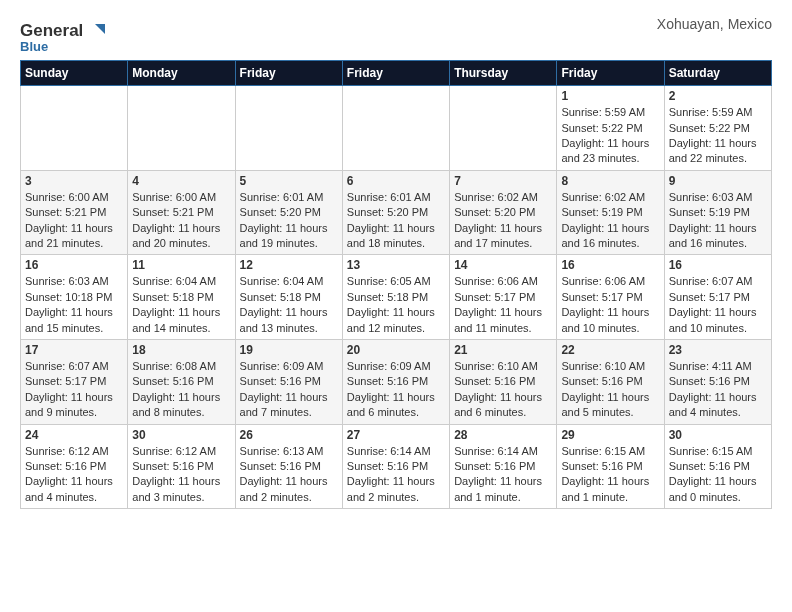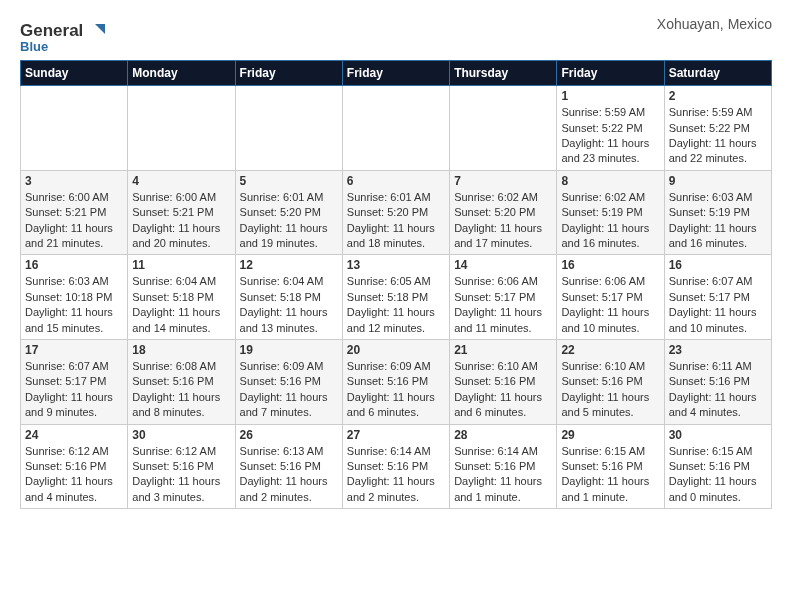--- a/index.html
+++ b/index.html
@@ -269,21 +269,21 @@
           </td>
           <td>
             <span class="day-num">22</span>
             <div class="day-info">Sunrise: 6:10 AM
 Sunset: 5:16 PM
 Daylight: 11 hours
 and 5 minutes.</div>
           </td>
           <td>
             <span class="day-num">23</span>
-            <div class="day-info">Sunrise: 6:11 AM
+            <div class="day-info">Sunrise: 4:11 AM
 Sunset: 5:16 PM
 Daylight: 11 hours
 and 4 minutes.</div>
           </td>
         </tr>
         <tr>
           <td>
             <span class="day-num">24</span>
             <div class="day-info">Sunrise: 6:12 AM
 Sunset: 5:16 PM

